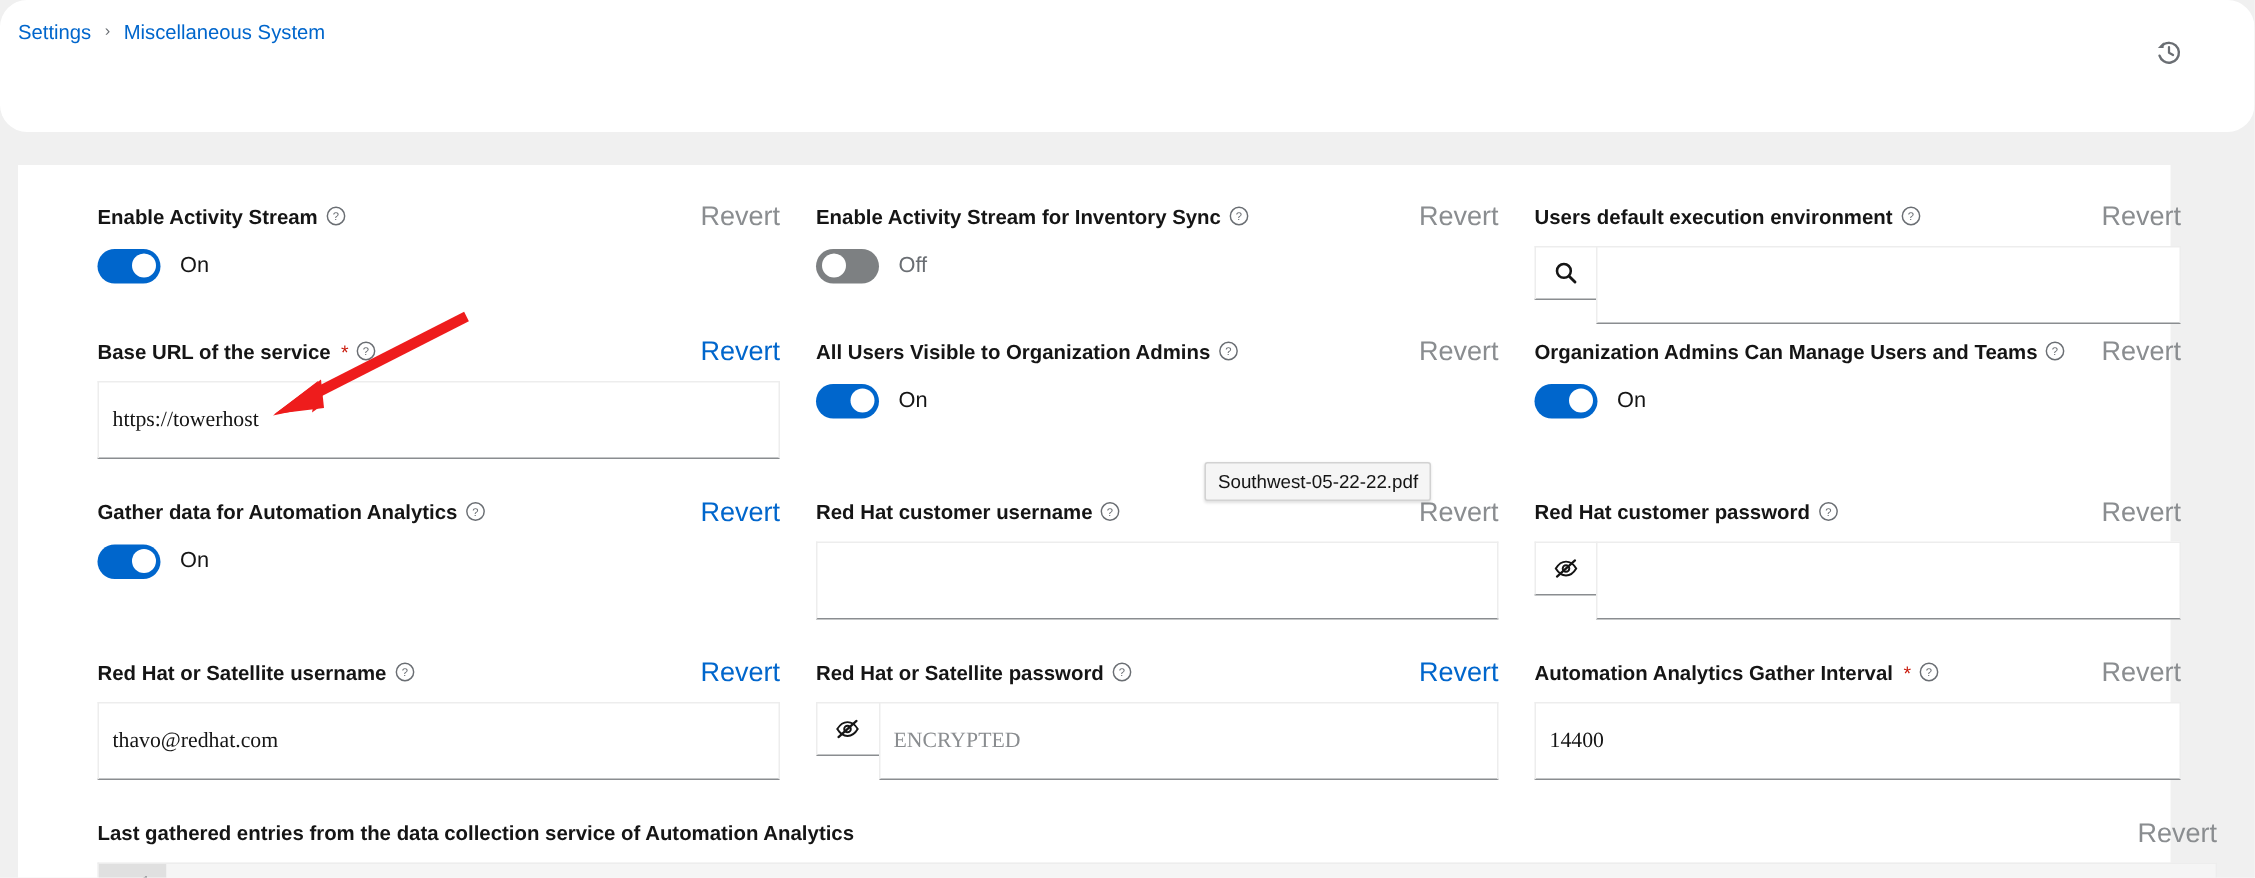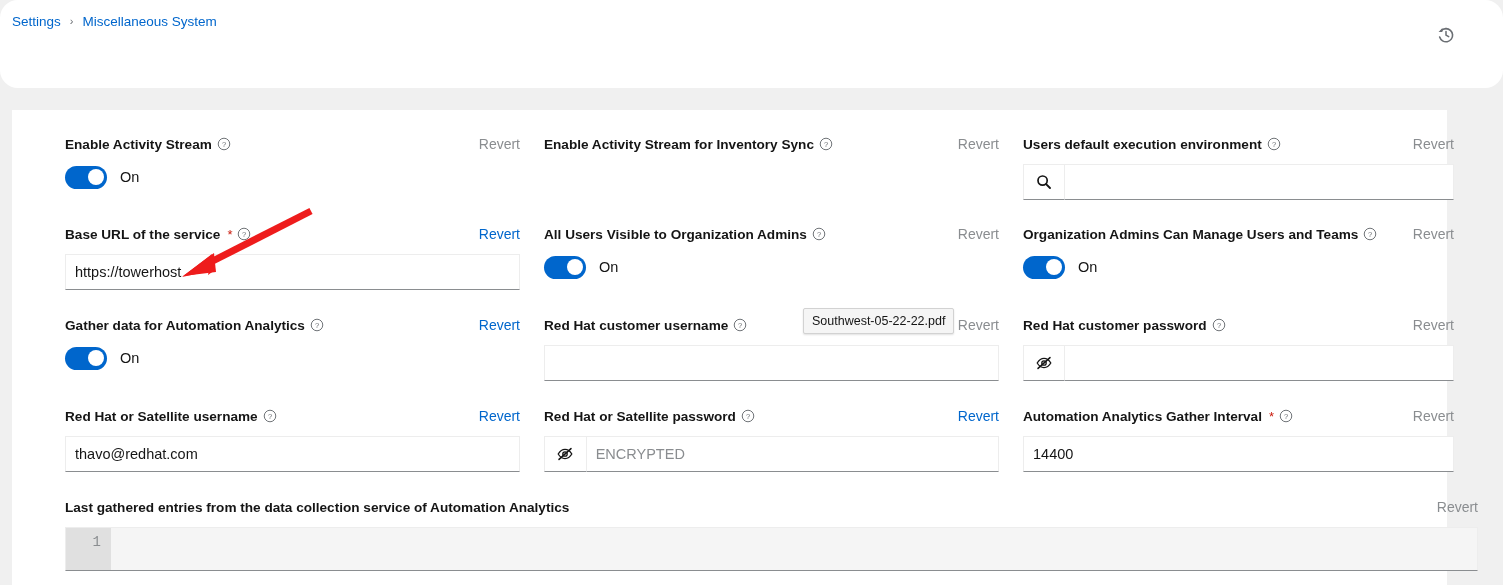--- a/index.html
+++ b/index.html
@@ -105,21 +105,21 @@
     margin-left: 2px;
     line-height: 1;
   }
   .help-icon {
     width: 14px; height: 14px;
     flex: 0 0 14px;
     cursor: pointer;
     display: block;
   }
   .revert {
-    font-size: 14px;
+    font-size: 18px;
     white-space: nowrap;
     cursor: pointer;
     padding-left: 8px;
   }
   .revert.disabled { color: #8a8d90; cursor: default; }
   .revert.active { color: #06c; }
 
   
   .switch-row {
     display: flex;
@@ -146,25 +146,25 @@
   }
   .switch.on .knob  { left: 23px; }
   .switch.off .knob { left: 4px; }
   .switch-label { font-size: 14.5px; }
   .switch-label.on  { color: #151515; }
   .switch-label.off { color: #6a6e73; }
 
   
   .text-input {
     width: 100%;
-    height: 36px;
+    height: 52px;
     border: 1px solid #ededed;
     border-bottom: 1px solid #8a8d90;
     background: #fff;
-    font-family: Liberation Sans, sans-serif;
+    font-family: Liberation Serif, serif;
     font-size: 14.5px;
     color: #151515;
     padding: 0 9px;
     outline: none;
     display: block;
   }
   .text-input::placeholder { color: #8a8d90; }
 
   .input-group {
     display: flex;
@@ -301,20 +301,26 @@
       <div class="field-head">
         <span class="label-wrap">
           <span class="f-label">Enable Activity Stream for Inventory Sync</span>
           <svg class="help-icon" viewBox="0 0 16 16">
               <circle cx="8" cy="8" r="6.6" fill="none" stroke="#6a6e73" stroke-width="1.1"></circle>
               <text x="8" y="11.4" font-size="8.6" fill="#6a6e73" text-anchor="middle" font-family="Liberation Sans, sans-serif">?</text>
             </svg>
         </span>
         <span class="revert disabled">Revert</span>
       </div>
+      <div class="switch-row">
+        <div class="switch off">
+            <span class="knob"></span>
+          </div>
+        <span class="switch-label off">Off</span>
+      </div>
     </div>
 
     <div class="field r1">
       <div class="field-head">
         <span class="label-wrap">
           <span class="f-label">Users default execution environment</span>
           <svg class="help-icon" viewBox="0 0 16 16">
               <circle cx="8" cy="8" r="6.6" fill="none" stroke="#6a6e73" stroke-width="1.1"></circle>
               <text x="8" y="11.4" font-size="8.6" fill="#6a6e73" text-anchor="middle" font-family="Liberation Sans, sans-serif">?</text>
             </svg>

